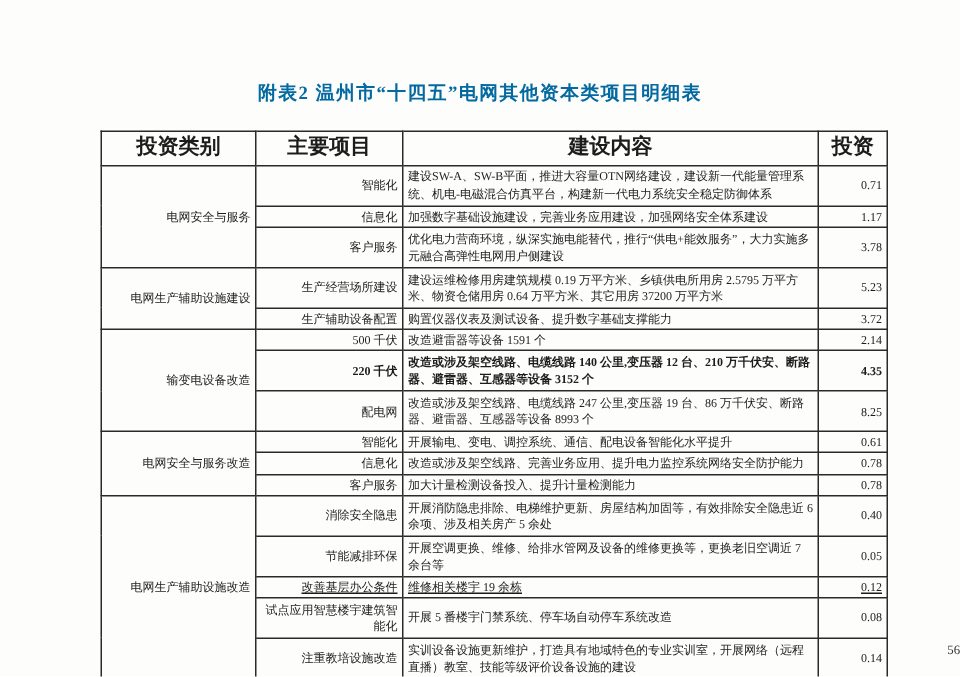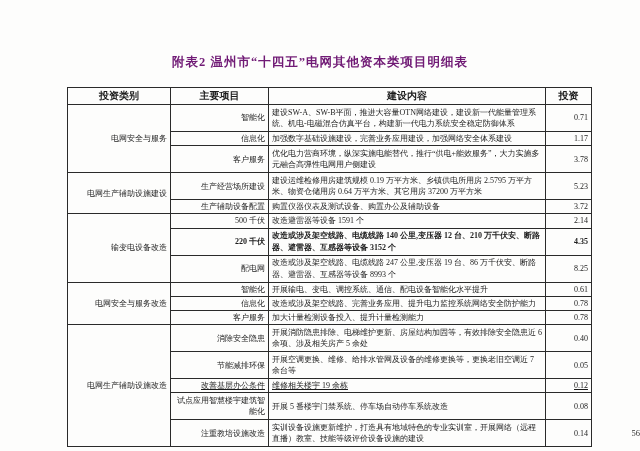--- a/index.html
+++ b/index.html
@@ -15,21 +15,21 @@
     width: 640px; height: 451px;
     background: #fdfdfc;
   }
   .doc-title {
     position: absolute;
     top: 54px; left: 0; right: 0;
     text-align: center;
     font-size: 12.5px;
     font-weight: bold;
     letter-spacing: 1px;
-    color: #701a75;
+    color: #0369a1;
   }
   .table-wrap {
     position: absolute;
     top: 87px; left: 67px;
     width: 524px;
   }
   table.main {
     border-collapse: collapse;
     width: 524px;
     table-layout: fixed;
@@ -40,21 +40,21 @@
     padding: 1px 3px;
     font-size: 8px;
     line-height: 1.4;
     color: #1c1c1c;
     overflow: hidden;
   }
   table.main th {
     font-weight: bold;
     text-align: center;
     height: 15px;
-    font-size: 10px;
+    font-size: 14px;
     padding: 1px 2px;
   }
   td.cat, td.proj, td.inv {
     text-align: right;
   }
   td.content {
     text-align: left;
     font-size: 7.6px;
   }
   col.c-cat  { width: 103px; }
@@ -110,21 +110,21 @@
             <td class="inv">3.78</td>
           </tr>
           <tr style="height: 27px;">
             <td class="cat" rowspan="2">电网生产辅助设施建设</td>
             <td class="proj">生产经营场所建设</td>
             <td class="content">建设运维检修用房建筑规模 0.19 万平方米、乡镇供电所用房 2.5795 万平方米、物资仓储用房 0.64 万平方米、其它用房 37200 万平方米</td>
             <td class="inv">5.23</td>
           </tr>
           <tr style="height: 14px;">
             <td class="proj">生产辅助设备配置</td>
-            <td class="content">购置仪器仪表及测试设备、购置办公及辅助设备</td>
+            <td class="content">购置仪器仪表及测试设备、提升数字基础支撑能力</td>
             <td class="inv">3.72</td>
           </tr>
           <tr style="height: 14px;">
             <td class="cat" rowspan="3">输变电设备改造</td>
             <td class="proj">500 千伏</td>
             <td class="content">改造避雷器等设备 1591 个</td>
             <td class="inv">2.14</td>
           </tr>
           <tr style="height: 27px; font-weight: bold;">
             <td class="proj">220 千伏</td>

